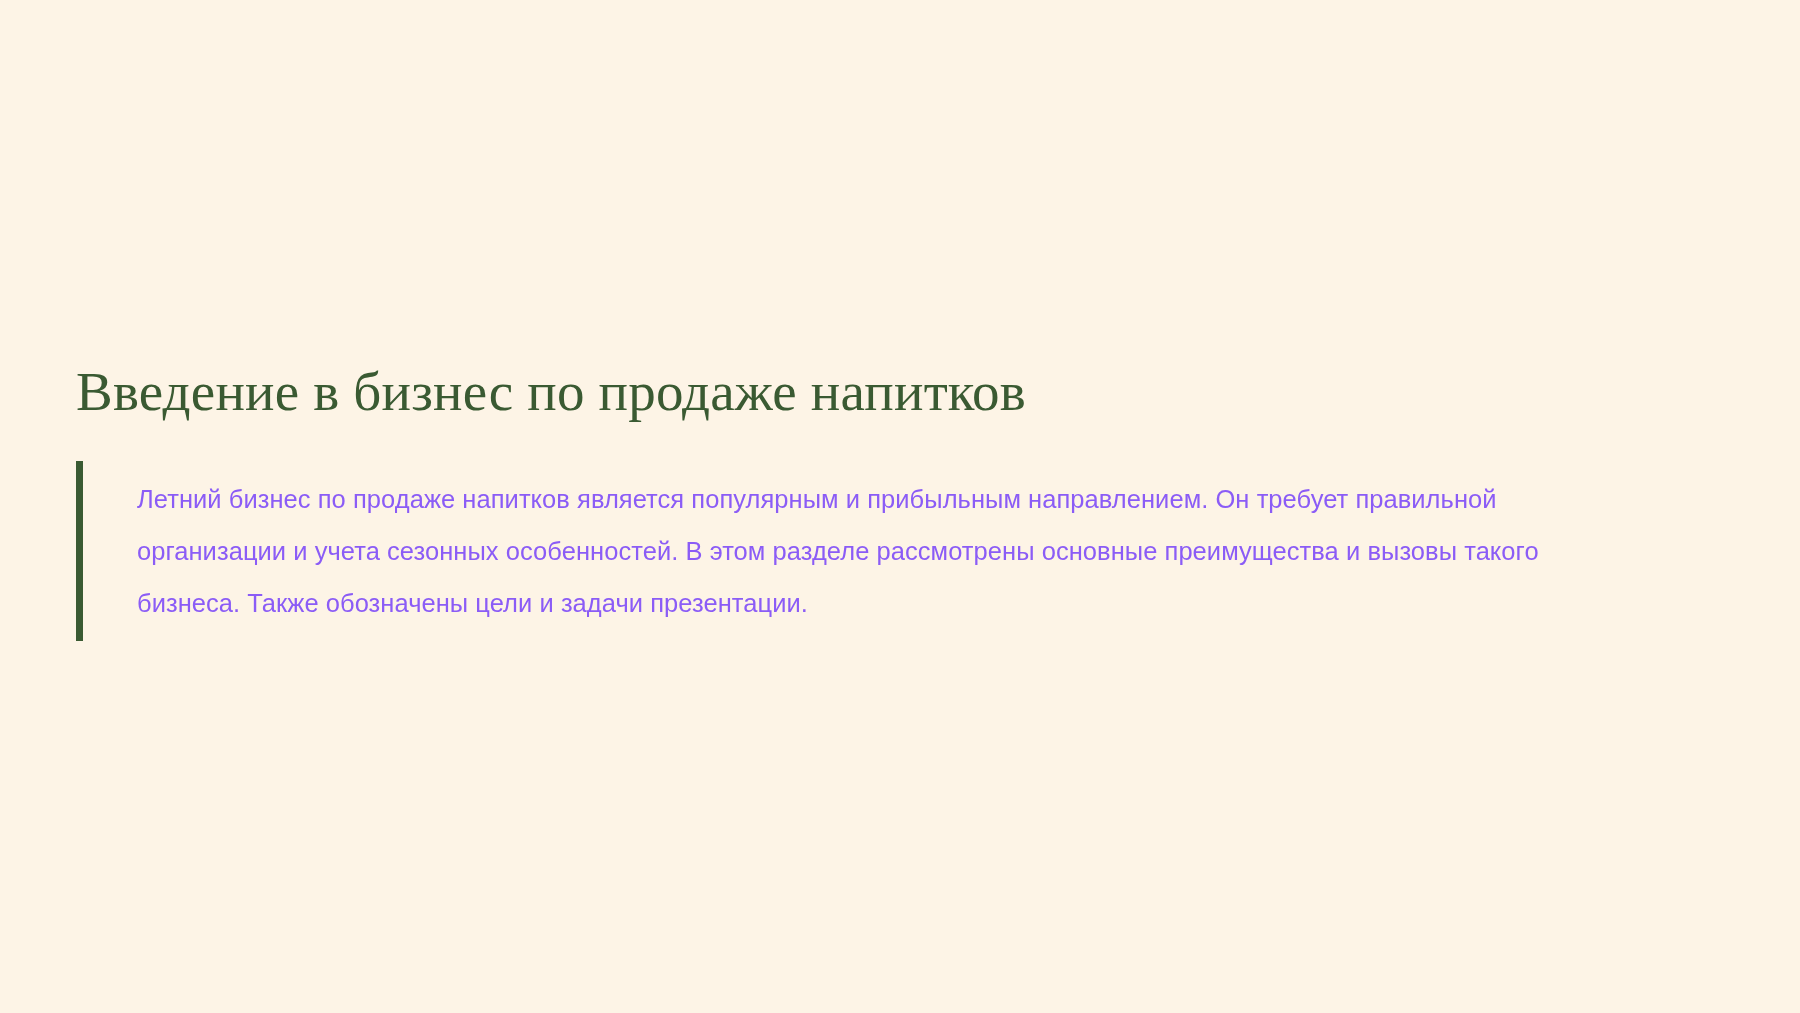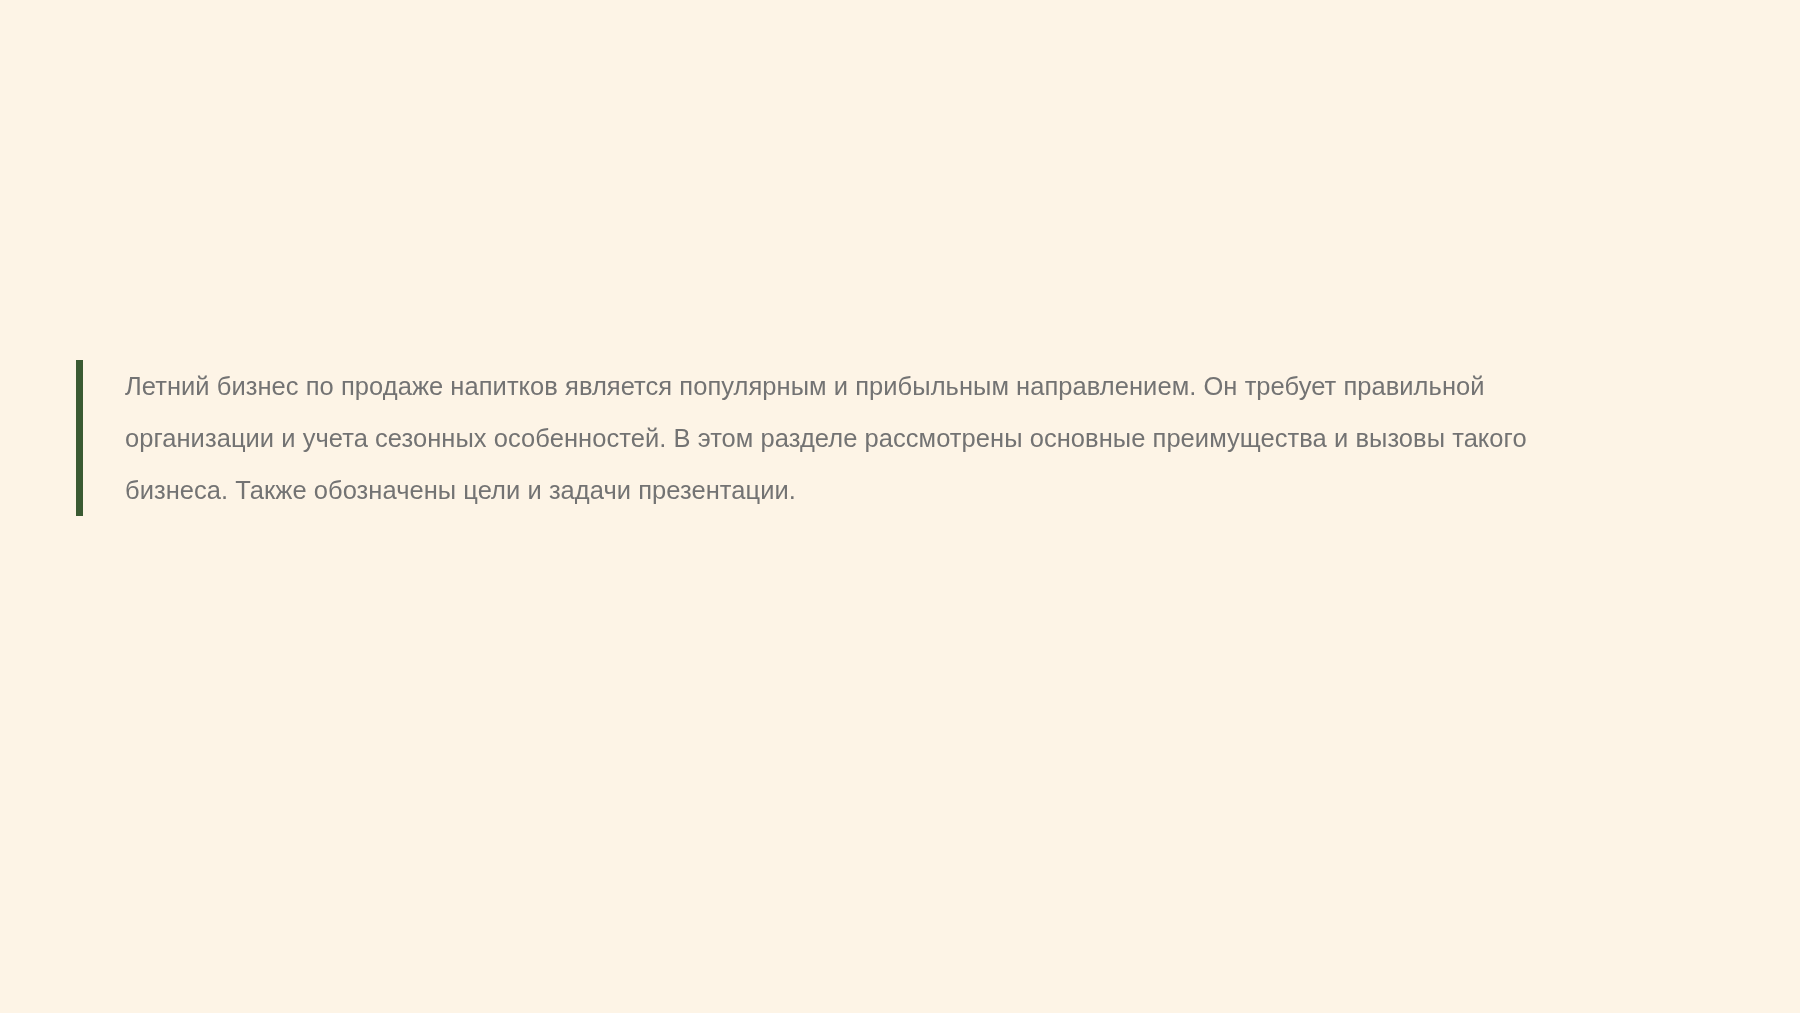--- a/index.html
+++ b/index.html
@@ -63,33 +63,34 @@
     padding: 0 0 0 42px;
     display: flex;
     align-items: center;
   }
 
   .body-text {
     font-family: "Liberation Sans", "DejaVu Sans", sans-serif;
     font-size: 25.5px;
     line-height: 52px;
     font-weight: 400;
-    color: #737373;
-    margin: 0;
+    color: #8b5cf6;
+    margin: 12px;
     letter-spacing: 0.05px;
     max-width: 1480px;
   }
 </style>
 </head>
 <body>
 
 <div class="slide">
 
   <div class="slide-content">
 
+    <h1 class="slide-title">Введение в бизнес по продаже напитков</h1>
 
     <div class="body-block">
 
       <div class="accent-bar"></div>
 
       <div class="body-text-wrap">
         <p class="body-text">Летний бизнес по продаже напитков является популярным и прибыльным направлением. Он требует правильной организации и учета сезонных особенностей. В этом разделе рассмотрены основные преимущества и вызовы такого бизнеса. Также обозначены цели и задачи презентации.</p>
       </div>
 
     </div>

